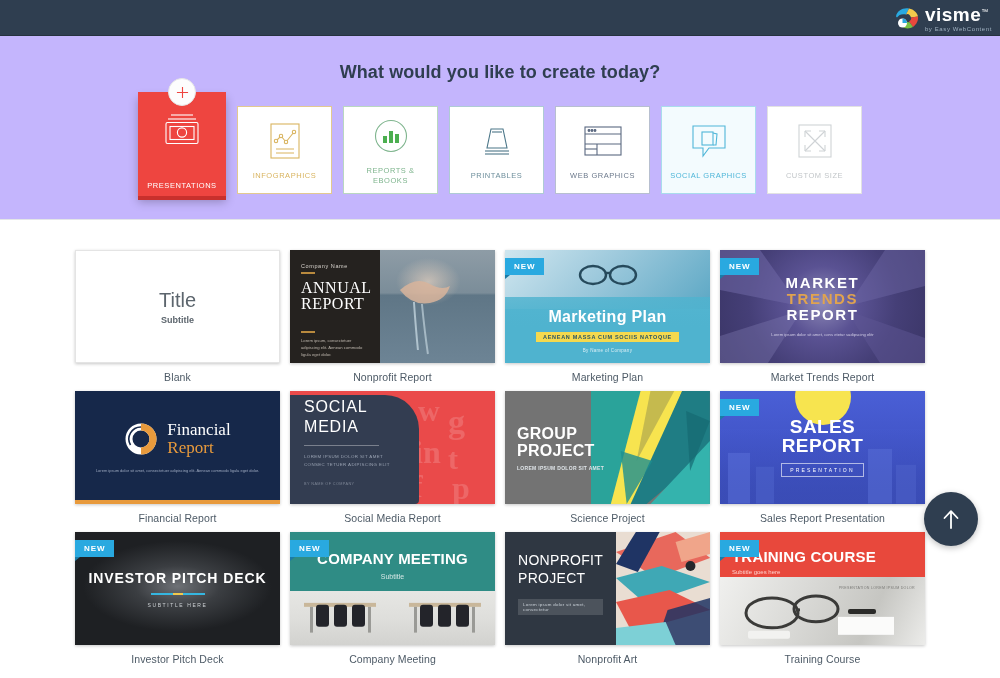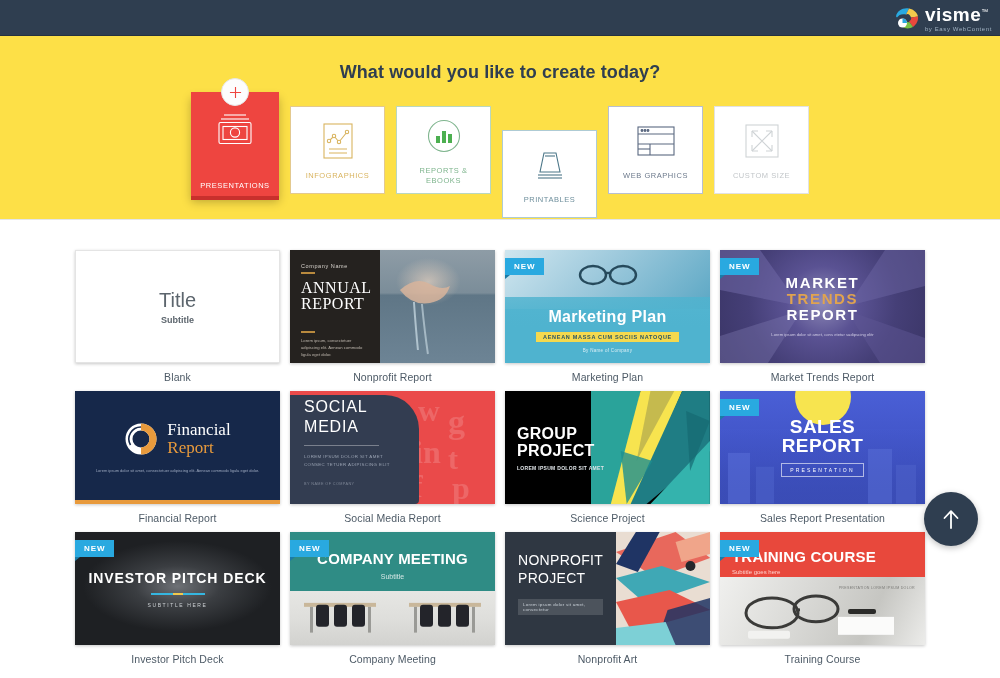--- a/index.html
+++ b/index.html
@@ -22,21 +22,21 @@
   }
   .brand { position: absolute; right: 8px; top: 0; height: 36px; display: flex; align-items: center; gap: 5px; }
   .brand-mark { width: 26px; height: 24px; flex: 0 0 26px; }
   .brand-text { display: flex; flex-direction: column; line-height: 1; }
   .brand-name { font-size: 19px; font-weight: bold; color: #ffffff; letter-spacing: .5px; position: relative; }
   .brand-tm { font-size: 7px; vertical-align: super; font-weight: normal; }
   .brand-sub { font-size: 6px; color: #9fb0c0; letter-spacing: .6px; text-align: right; margin-top: 2px; }
 
   
   .hero {
-    background: #fde047; border-bottom: 1px solid #e3e6e8;
+    background: #c4b5fd; border-bottom: 1px solid #e3e6e8;
     height: 184px; position: relative;
   }
   .hero-title {
     text-align: center; padding-top: 26px;
     font-size: 18px; font-weight: bold; color: #2f3e50; letter-spacing: .1px;
   }
   .cats {
     display: flex; justify-content: center; align-items: flex-start;
     gap: 11px; margin-top: 23px;
   }
@@ -62,21 +62,21 @@
   .plus-badge {
     position: absolute; top: -14px; left: 50%; transform: translateX(-50%);
     width: 28px; height: 28px; border-radius: 50%;
     background: #fdfdfd; border: 1px solid #e6e6e6;
     display: flex; align-items: center; justify-content: center;
   }
   .cat-infographics { border-color: #e3c98f; }
   .cat-infographics .cat-label { color: #d9b45f; }
   .cat-reports { border-color: #b9d7c0; }
   .cat-reports .cat-label { color: #7fb58e; }
-  .cat-printables { border-color: #aecbd4; margin-top: 24px; }
+  .cat-printables { border-color: #aecbd4; }
   .cat-printables .cat-label { color: #6e8f9c; }
   .cat-web { border-color: #b7bfd0; }
   .cat-web .cat-label { color: #6d7a8c; }
   .cat-social { border-color: #a9dcec; background: #f3fbfe; }
   .cat-social .cat-label { color: #4fb6d8; }
   .cat-custom { border-color: #e2e2e2; }
   .cat-custom .cat-label { color: #c2c6c9; }
 
   
   .grid-wrap { padding: 30px 0 0 0; }
@@ -162,21 +162,21 @@
     font-size: 34px; font-weight: bold; overflow: hidden; font-family: "Liberation Serif", serif; }
   .t-sm .panel { position: absolute; left: 0; top: 4px; bottom: 0; width: 63%;
     background: #333d51; border-top-right-radius: 34px; border-bottom-right-radius: 4px;
     padding: 2px 14px; }
   .t-sm .h1 { color: #fff; font-size: 16px; letter-spacing: .8px; line-height: 1.22; font-weight: normal; }
   .t-sm .line { width: 74%; height: 1px; background: rgba(255,255,255,.35); margin: 9px 0 7px; }
   .t-sm .bl { color: #9aa3b3; font-size: 4.4px; line-height: 1.9; letter-spacing: .4px; }
   .t-sm .bl2 { color: #7b8494; font-size: 3.8px; margin-top: 12px; letter-spacing: .4px; }
 
   
-  .t-sci { background: #000000; }
+  .t-sci { background: #737373; }
   .t-sci .shards { position: absolute; right: 0; top: 0; bottom: 0; width: 58%; overflow: hidden; }
   .t-sci .tx { position: absolute; left: 12px; top: 50%; transform: translateY(-50%); z-index: 4; }
   .t-sci .h1 { color: #fff; font-size: 16px; font-weight: bold; line-height: 1.1; letter-spacing: .3px; }
   .t-sci .sub { color: #dfe4e8; font-size: 5px; font-weight: bold; letter-spacing: .3px; margin-top: 5px; }
 
   
   .t-sal { background: linear-gradient(#4a5fd6 0%, #3f52c4 60%, #3547ad 100%); }
   .t-sal .sun { position: absolute; top: -22px; left: 50%; transform: translateX(-50%);
     width: 56px; height: 56px; border-radius: 50%; background: #f7e44f; }
   .t-sal .city { position: absolute; left: 0; right: 0; bottom: 0; height: 66%;
@@ -334,20 +334,30 @@
           <circle cx="9" cy="5.5" r=".9" fill="#5a6880"></circle>
             <circle cx="12" cy="5.5" r=".9" fill="#5a6880"></circle>
           <path d="M2 19 H38"></path>
             <path d="M14 19 V30"></path>
             <path d="M2 24 H14"></path>
         </svg>
       </div>
       <div class="cat-label">WEB GRAPHICS</div>
     </div>
 
+    <div class="cat cat-social">
+      <div class="cat-icon">
+        <svg width="40" height="38" viewBox="0 0 40 38" fill="none" stroke="#4fb6d8" stroke-width="1.1">
+          <path d="M4 4 H36 V26 H20 L14 34 L14 26 H4 Z"></path>
+          <rect x="13" y="10" width="11" height="13"></rect>
+          <path d="M24 11 L28 12 L27 23 L24 23"></path>
+        </svg>
+      </div>
+      <div class="cat-label">SOCIAL GRAPHICS</div>
+    </div>
 
     <div class="cat cat-custom">
       <div class="cat-icon">
         <svg width="36" height="36" viewBox="0 0 36 36" fill="none" stroke="#cfd3d6" stroke-width="1.1">
           <rect x="2" y="2" width="32" height="32"></rect>
           <path d="M8 8 L28 28 M28 8 L8 28"></path>
           <path d="M8 8 H14 M8 8 V14 M28 8 H22 M28 8 V14 M8 28 H14 M8 28 V22 M28 28 H22 M28 28 V22"></path>
         </svg>
       </div>
       <div class="cat-label">CUSTOM SIZE</div>

